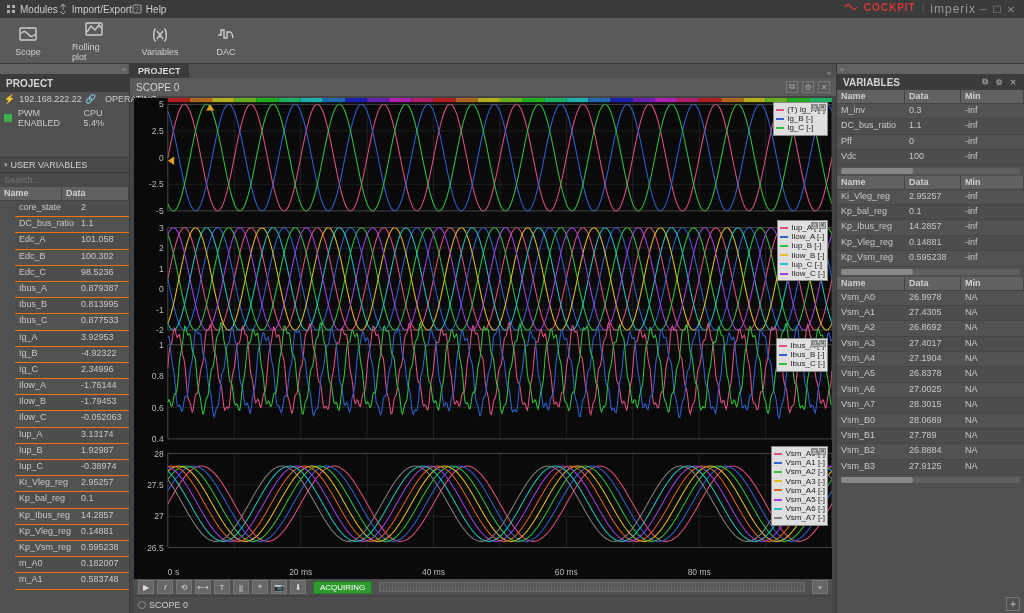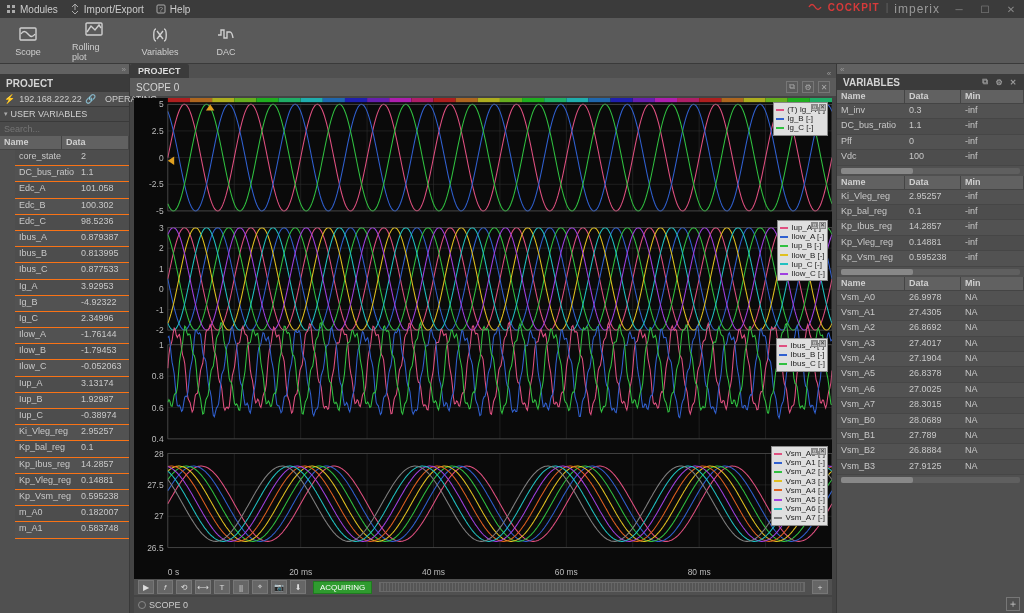--- a/index.html
+++ b/index.html
@@ -15,21 +15,20 @@
     flex-direction: column;
     user-select: none;
   }
   
   .titlebar {
     height: 18px;
     background: #3b3b3b;
     display: flex;
     align-items: center;
     padding: 0 6px;
-    gap: 12px;
   }
   .titlebar .menu-item { display:flex; align-items:center; gap:4px; cursor:pointer; }
   .titlebar .menu-item svg { width:10px; height:10px; fill:#aaa; }
   .titlebar .spacer { flex:1; }
   .titlebar .brand { display:flex; gap:6px; }
   .titlebar .brand .cockpit { color:#d73a3a; font-weight:bold; font-size:10px; letter-spacing:1px;}
   .titlebar .brand .imperix { color:#999; font-size:12px; letter-spacing:1px;}
   .titlebar .brand .sep { color:#666; }
   .titlebar .winbtn { width:14px; height:14px; display:flex; align-items:center; justify-content:center; cursor:pointer; color:#888;}
   
@@ -91,20 +90,21 @@
   .uservars-head {
     height:16px;
     background:#4a4a4a;
     display:flex;
     align-items:center;
     padding:0 4px;
     font-size:9px;
     color:#d0d0d0;
     border-top:1px solid #3a3a3a;
     border-bottom:1px solid #3a3a3a;
+    margin-top:27px;
   }
   .uservars-head::before { content:"▾"; font-size:7px; margin-right:3px; color:#aaa;}
   .search {
     width:100%;
     height:14px;
     background:#4a4a4a;
     border:none;
     padding:0 4px;
     color:#aaa;
     font-size:9px;
@@ -357,20 +357,27 @@
 
   <div class="sidebar-left">
     <div class="sb-close">»</div>
     <div class="panel-header">PROJECT</div>
     <div class="connrow">
       <span class="plug">⚡</span>
       <span>192.168.222.22</span>
       <span class="plug">🔗</span>
       <span class="dot"></span>
       <span>OPERATING</span>
+    </div>
+    <div class="cpurow">
+      <div style="display:flex;align-items:center;gap:3px;">
+        <span class="bar"></span>
+        <span>PWM ENABLED</span>
+      </div>
+      <span>CPU 5.4%</span>
     </div>
     <div class="uservars-head">
       <span>USER VARIABLES</span>
     </div>
     <input class="search" placeholder="Search..." style="">
     <div class="var-table">
       <div class="vh">
         <div class="vc-name">Name</div>
         <div class="vc-data">Data</div>
       </div>

